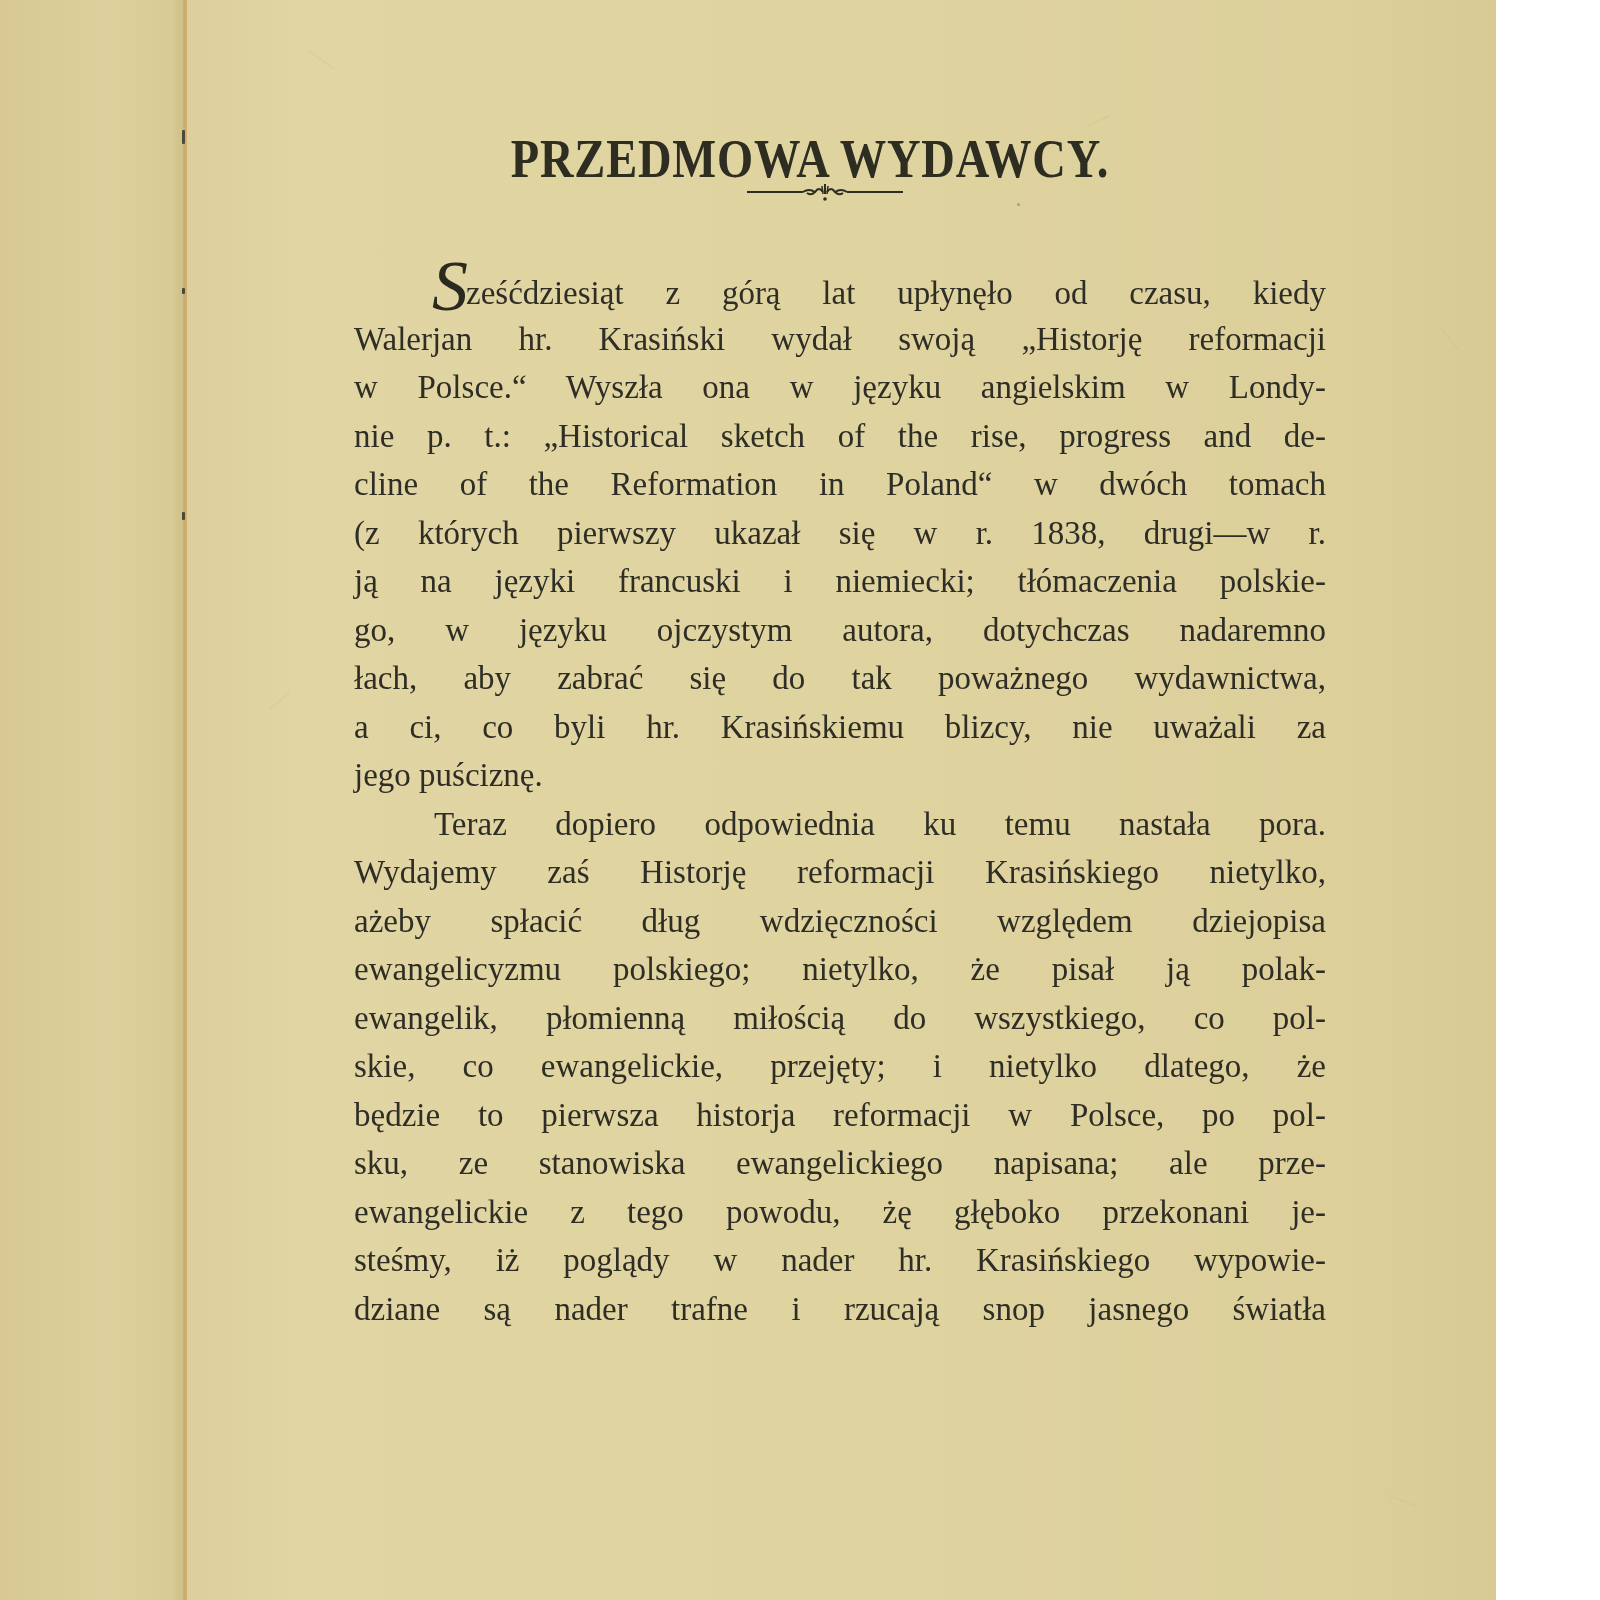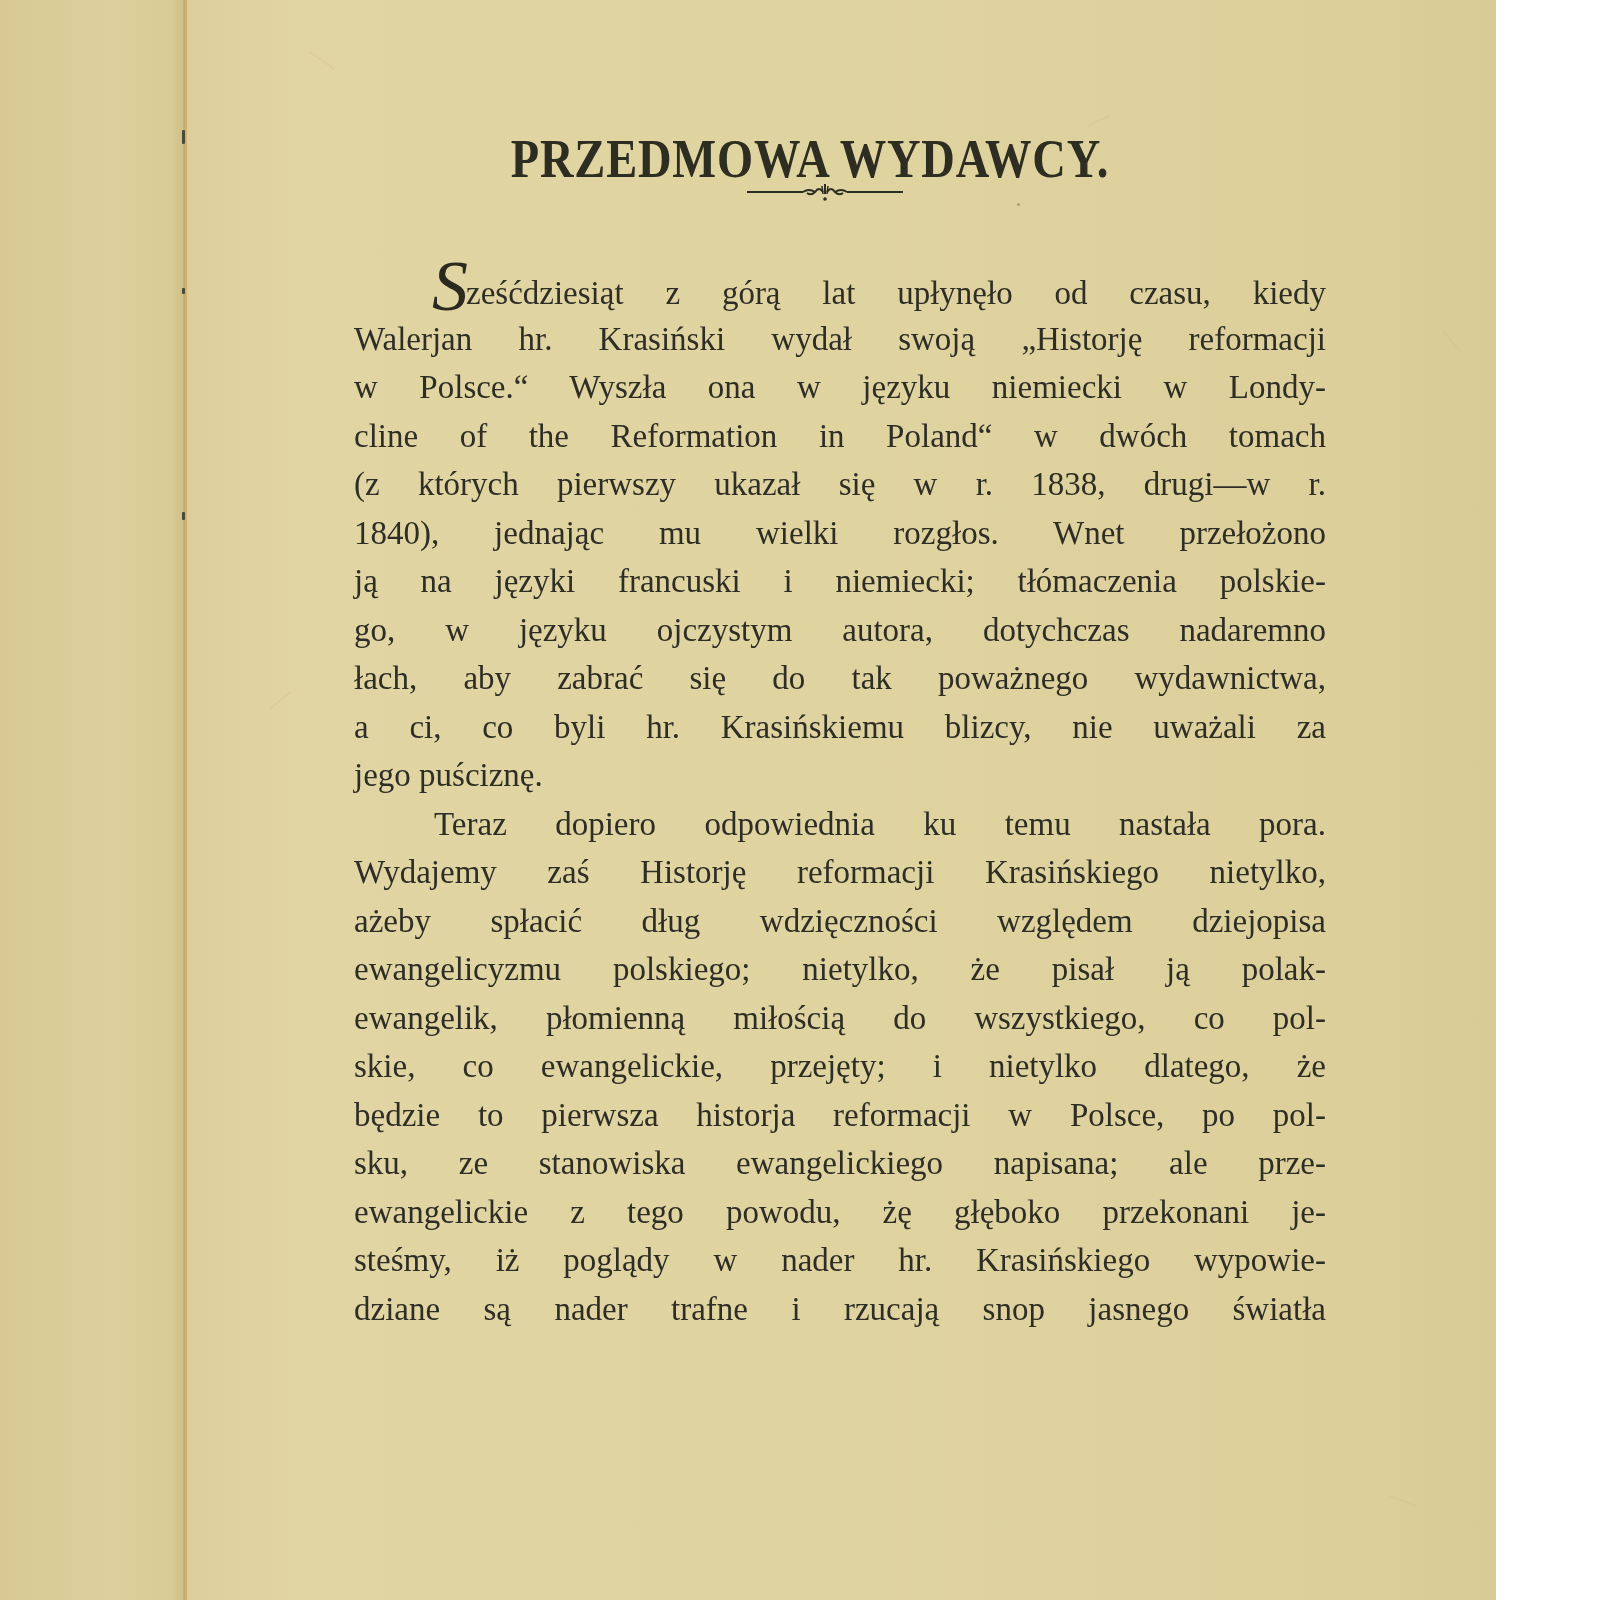--- a/index.html
+++ b/index.html
@@ -160,24 +160,24 @@
     <line x1="80" y1="4" x2="80" y2="14" stroke="#2d2d22" stroke-width="2"></line>
     <line x1="77" y1="6" x2="78" y2="14" stroke="#2d2d22" stroke-width="1.5"></line>
     <line x1="83" y1="6" x2="82" y2="14" stroke="#2d2d22" stroke-width="1.5"></line>
     <circle cx="80" cy="19" r="1.8" fill="#2d2d22"></circle>
   </svg>
 
   <div class="text-block">
     <div>
       <span class="line indent" style="padding-left:78px;"><span class="drop-cap">S</span><span>ześćdziesiąt z górą lat upłynęło od czasu, kiedy</span></span>
       <span class="line">Walerjan hr. Krasiński wydał swoją „Historję reformacji</span>
-      <span class="line">w Polsce.“ Wyszła ona w języku niemiecki w Londy-</span>
+      <span class="line">w Polsce.“ Wyszła ona w języku angielskim w Londy-</span>
+      <span class="line">nie p. t.: „Historical sketch of the rise, progress and de-</span>
       <span class="line">cline of the Reformation in Poland“ w dwóch tomach</span>
       <span class="line">(z których pierwszy ukazał się w r. 1838, drugi—w r.</span>
-      <span class="line">1840), jednając mu wielki rozgłos. Wnet przełożono</span>
       <span class="line">ją na języki francuski i niemiecki; tłómaczenia polskie-</span>
       <span class="line">go, w języku ojczystym autora, dotychczas nadaremno</span>
       <span class="line">łach, aby zabrać się do tak poważnego wydawnictwa,</span>
       <span class="line">a ci, co byli hr. Krasińskiemu blizcy, nie uważali za</span>
       <span class="line last">jego puściznę.</span>
     </div>
     <div>
       <span class="line indent">Teraz dopiero odpowiednia ku temu nastała pora.</span>
       <span class="line">Wydajemy zaś Historję reformacji Krasińskiego nietylko,</span>
       <span class="line">ażeby spłacić dług wdzięczności względem dziejopisa</span>

